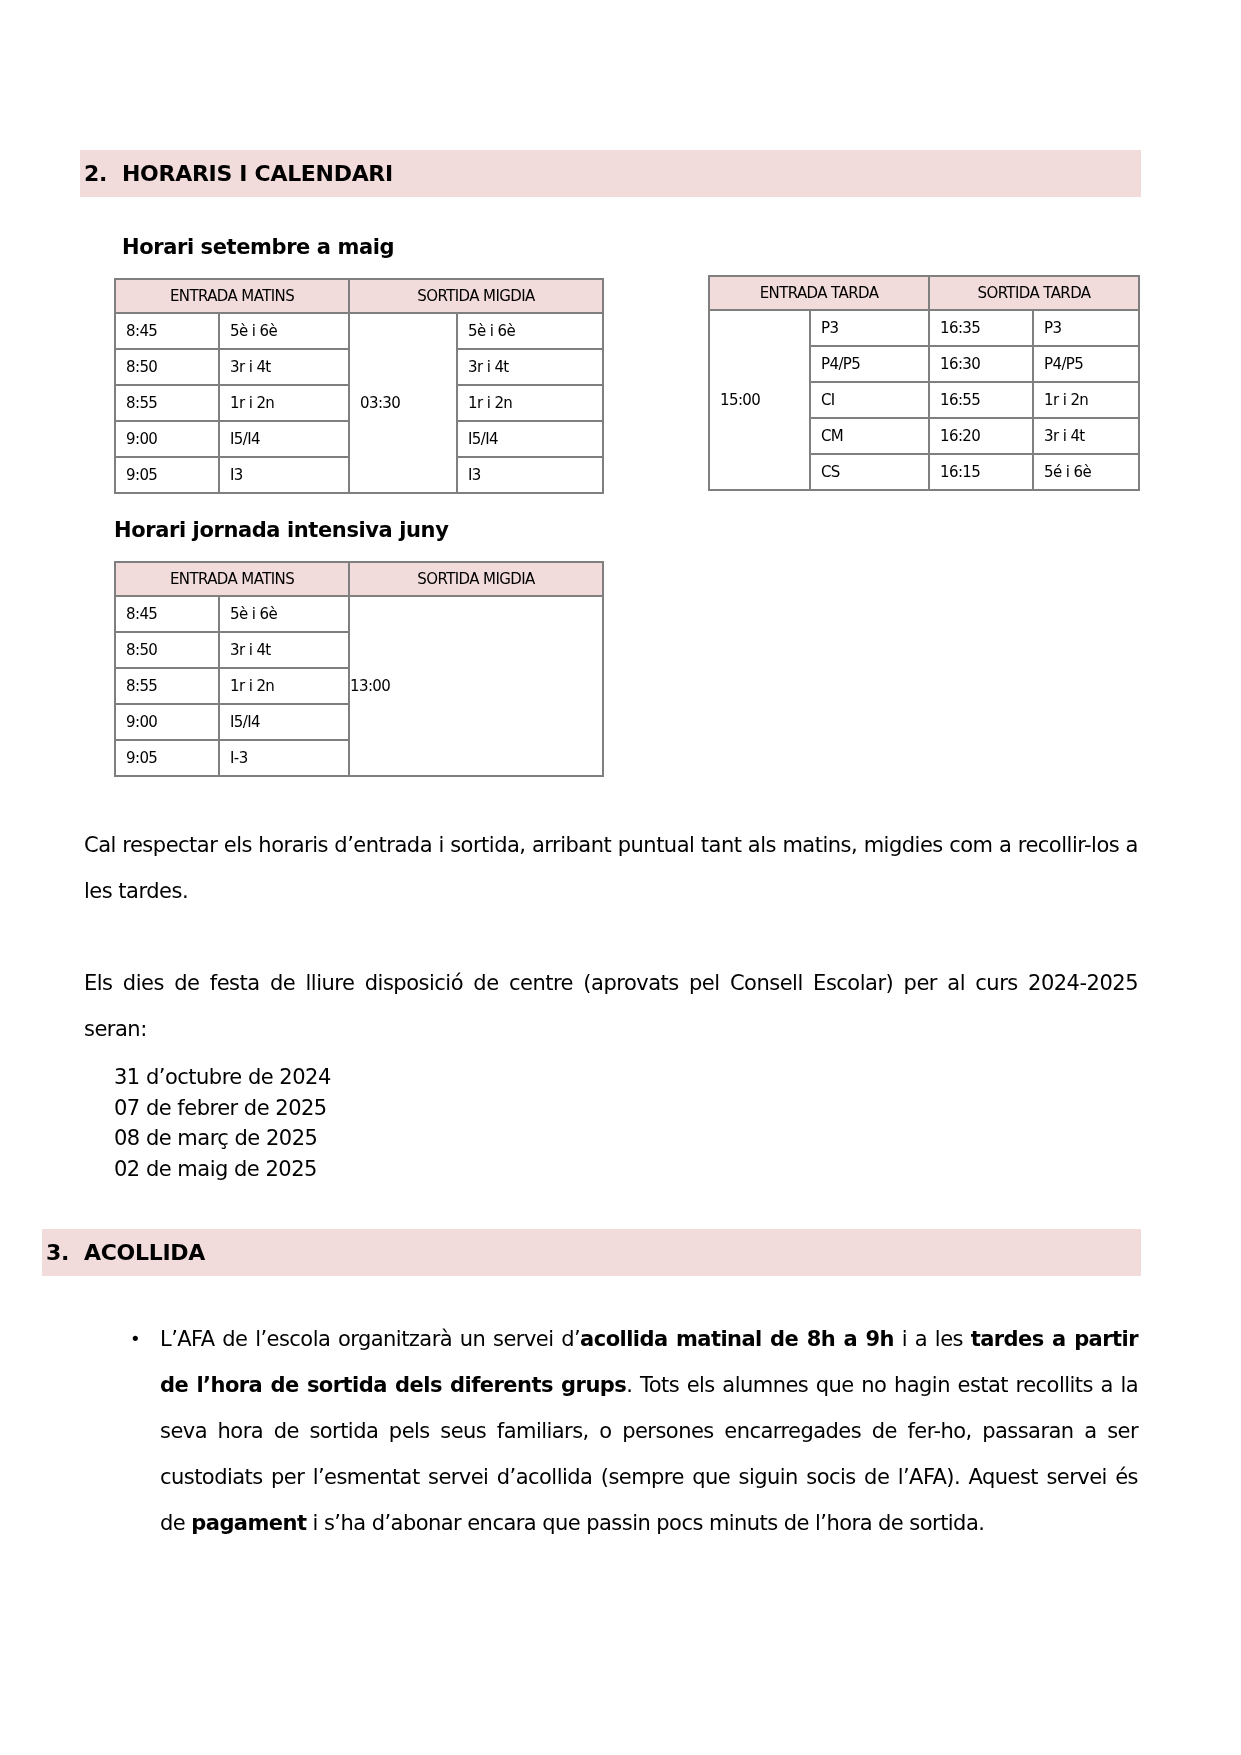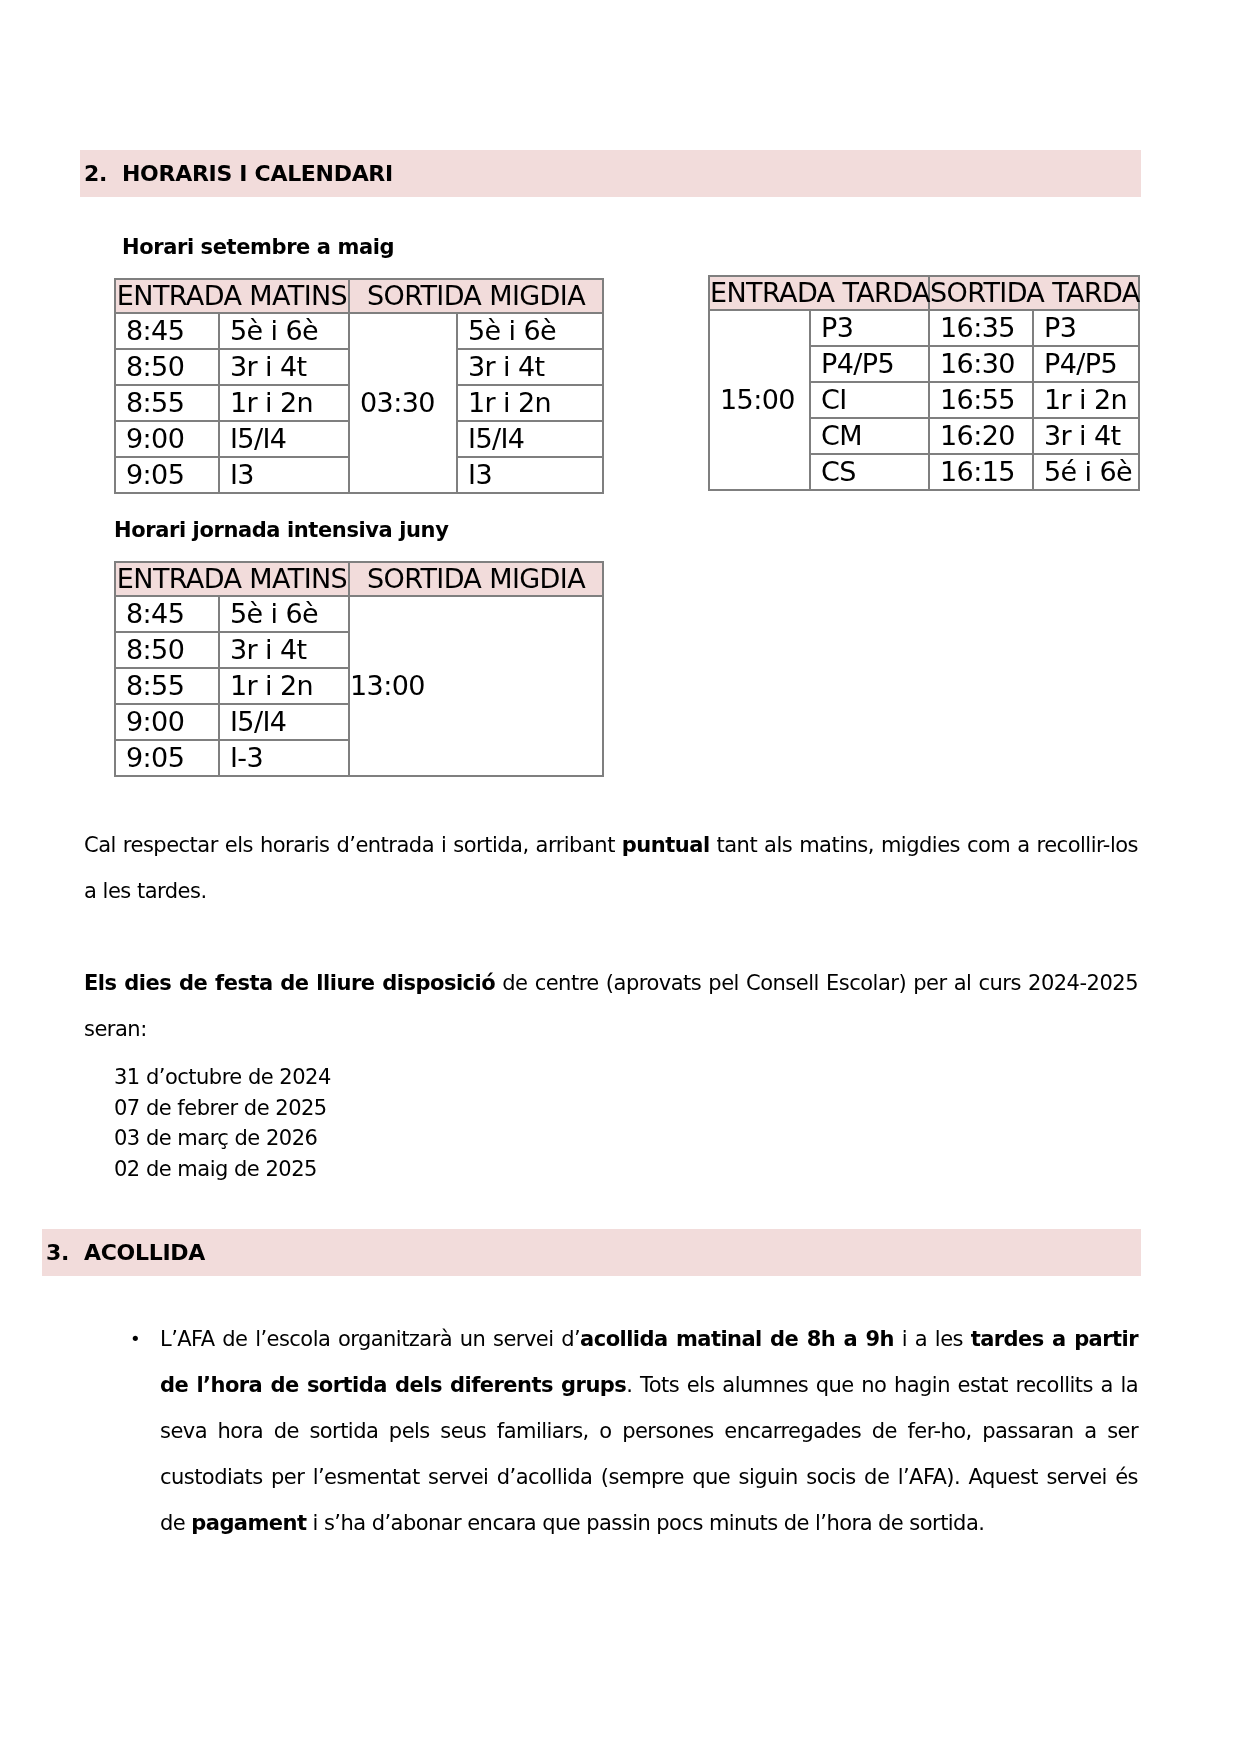--- a/index.html
+++ b/index.html
@@ -4,29 +4,29 @@
 <style>
   html, body { margin: 0; padding: 0; background: #ffffff; }
   body { width: 1241px; height: 1755px; position: relative; overflow: hidden;
          font-family: "DejaVu Sans", sans-serif; color: #000; }
   .section-band { position: absolute; background: #f2dcdb; height: 47px; }
   .section-title { position: absolute; font-family: "DejaVu Sans", sans-serif;
                    font-weight: bold; font-size: 22px; top: 11px; white-space: nowrap; letter-spacing: -0.3px; }
   .section-title .num { display: inline-block; width: 38px; }
   .subhead { position: absolute; font-weight: bold; font-size: 21px; letter-spacing: -0.4px; white-space: nowrap; }
   table.sched { position: absolute; border-collapse: collapse;
-                font-family: "DejaVu Sans", sans-serif; font-size: 27px; table-layout: fixed; }
+                font-family: "DejaVu Sans", sans-serif; font-size: 15px; table-layout: fixed; }
   table.sched td, table.sched th { border: 2px solid #7f7f7f; padding: 0 0 0 10px;
                 font-weight: normal; text-align: left; height: 34px; line-height: 30px;
                 white-space: nowrap; letter-spacing: -0.6px; }
   table.sched th { background: #f2dcdb; text-align: center; padding: 0; height: 32px; }
   table.sched td.center { padding: 0; }
   .para { position: absolute; left: 84px; width: 1054px; font-size: 21px; line-height: 46px;
           text-align: justify; letter-spacing: -0.5px; }
-  .para b { font-weight: bold; }
+  .para b { font-weight: normal; }
   .dates { position: absolute; left: 114px; font-size: 21px; line-height: 30.7px; letter-spacing: -0.5px; }
   .bullet-item { position: absolute; left: 160px; width: 978px; top: 1316px; font-size: 21px;
                  line-height: 46px; text-align: justify; letter-spacing: -0.55px; }
   .bullet-dot { position: absolute; left: -30px; top: 0; font-size: 18px; }
 </style>
 </head>
 <body>
 
 <div class="section-band" style="left:80px; top:150px; width:1061px;">
   <div class="section-title" style="left:4px;">
@@ -159,21 +159,21 @@
   <span>Cal respectar els horaris d’entrada i sortida, arribant </span><b>puntual</b><span> tant als matins, migdies com a recollir-los a les tardes.</span>
 </div>
 
 <div class="para" style="top:960px;">
   <b>Els dies de festa de lliure disposició</b><span> de centre (aprovats pel Consell Escolar) per al curs 2024-2025 seran:</span>
 </div>
 
 <div class="dates" style="top:1062px;">
   <div>31 d’octubre de 2024</div>
   <div>07 de febrer de 2025</div>
-  <div>03 de març de 2026</div>
+  <div>08 de març de 2025</div>
   <div>02 de maig de 2025</div>
 </div>
 
 <div class="section-band" style="left:42px; top:1229px; width:1099px;">
   <div class="section-title" style="left:4px;">
     <span class="num">3.</span><span>ACOLLIDA</span>
   </div>
 </div>
 
 <div class="bullet-item">

